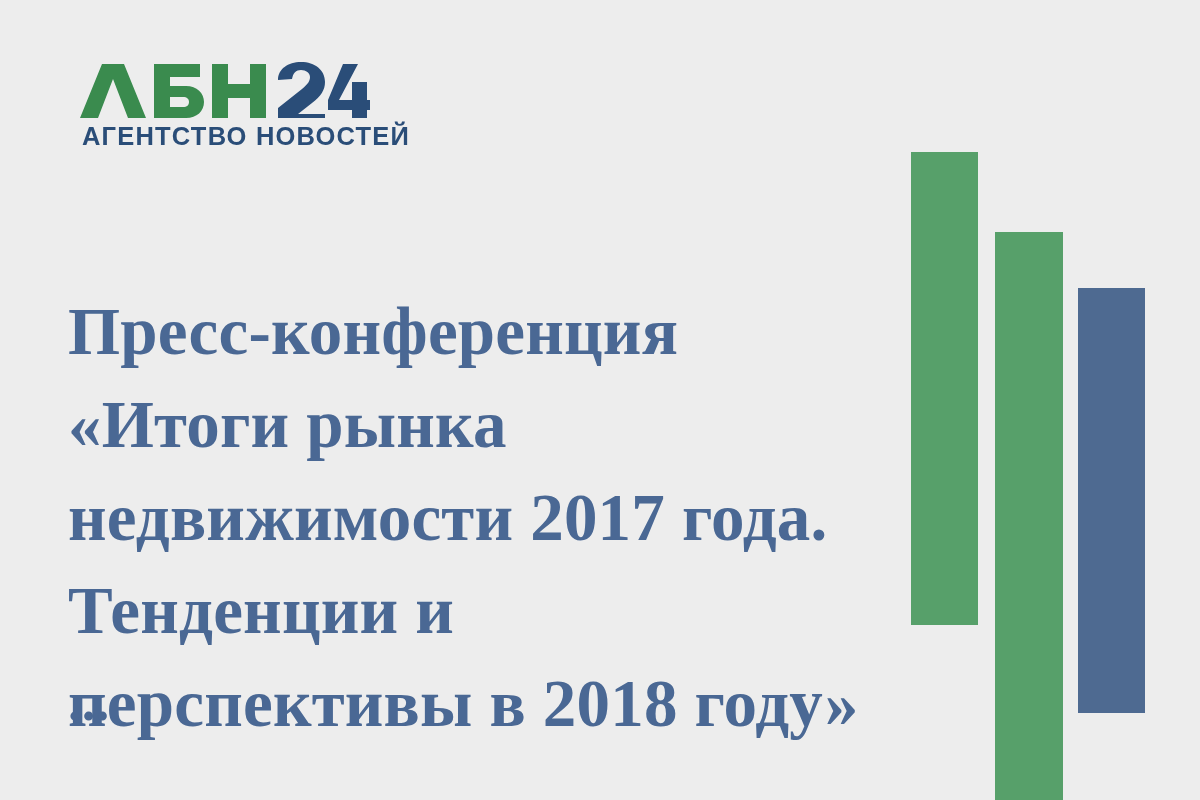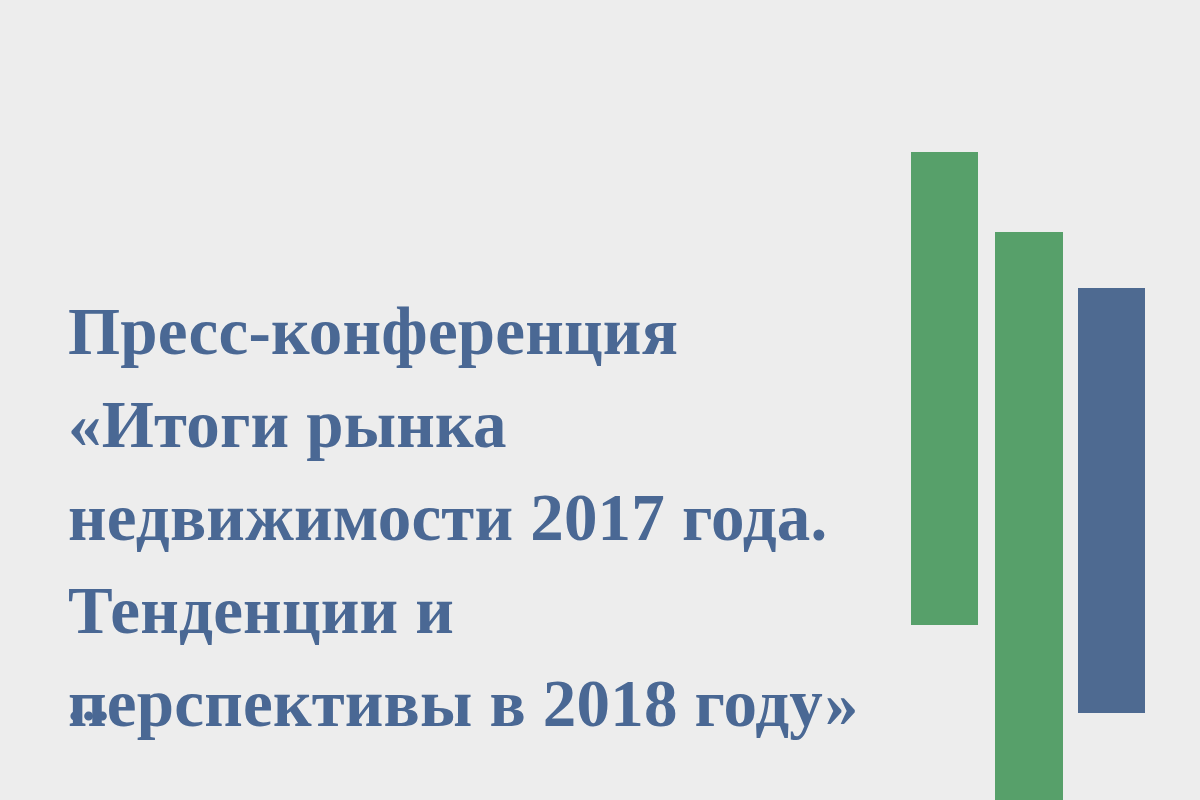--- a/index.html
+++ b/index.html
@@ -90,17 +90,39 @@
 <body style="background: rgb(237, 237, 237);">
 
 <div id="page" style="background: rgb(237, 237, 237);">
 
   <div id="bar-chart">
     <div class="chart-bar" id="chart-bar-0" style="left: 911px; width: 67px; height: 473px; top: 152px; background: rgb(87, 160, 106);"></div>
     <div class="chart-bar" id="chart-bar-1" style="left: 995px; width: 68px; height: 568px; top: 232px; background: rgb(87, 160, 106);"></div>
     <div class="chart-bar" id="chart-bar-2" style="left: 1078px; width: 67px; height: 425px; top: 288px; background: rgb(78, 106, 145);"></div>
   </div>
 
+  <div id="logo">
+    <svg id="logo-mark" width="290" height="62" viewBox="0 0 290 62">
+
+      <path d="M0 56 L22 2 L44 2 L66 56 L48 56 L33 17 L18 56 Z" fill="#3a8b4e"></path>
+
+      <path d="M74 2 L120 2 L120 15 L90 15 L90 24 L106 24
+               C117 24 124 31 124 40 C124 49 117 56 106 56
+               L74 56 Z
+               M90 35 L90 45 L103 45 C107 45 109 43 109 40
+               C109 37 107 35 103 35 Z" fill="#3a8b4e"></path>
+
+      <path d="M132 2 L148 2 L148 22 L170 22 L170 2 L186 2 L186 56 L170 56 L170 36 L148 36 L148 56 L132 56 Z" fill="#3a8b4e"></path>
+
+      <path d="M198 18 C198 7 208 0 221 0 C235 0 245 8 245 20
+               C245 28 241 34 232 41 L218 52 L245 52 L245 56 L198 56
+               L198 46 L222 27 C228 22 230 19 230 15 C230 11 226 8 221 8
+               C216 8 213 11 212 17 Z" fill="#2a4d78"></path>
+
+      <path d="M278 2 L263 2 L248 38 L248 48 L272 48 L272 56 L287 56 L287 48 L290 48 L290 38 L287 38 L287 20 L272 20 L272 38 L259 38 L278 2 Z" fill="#2a4d78"></path>
+    </svg>
+    <div id="logo-tagline" style="color: rgb(42, 77, 120);">АГЕНТСТВО НОВОСТЕЙ</div>
+  </div>
 
   <div id="headline" style="color: rgb(74, 104, 148);">Пресс-конференция «Итоги рынка недвижимости 2017 года. Тенденции и перспективы в 2018 году»</div>
   <div id="headline-ellipsis" style="color: rgb(74, 104, 148);">...</div>
 
 </div>
 
 </body></html>

